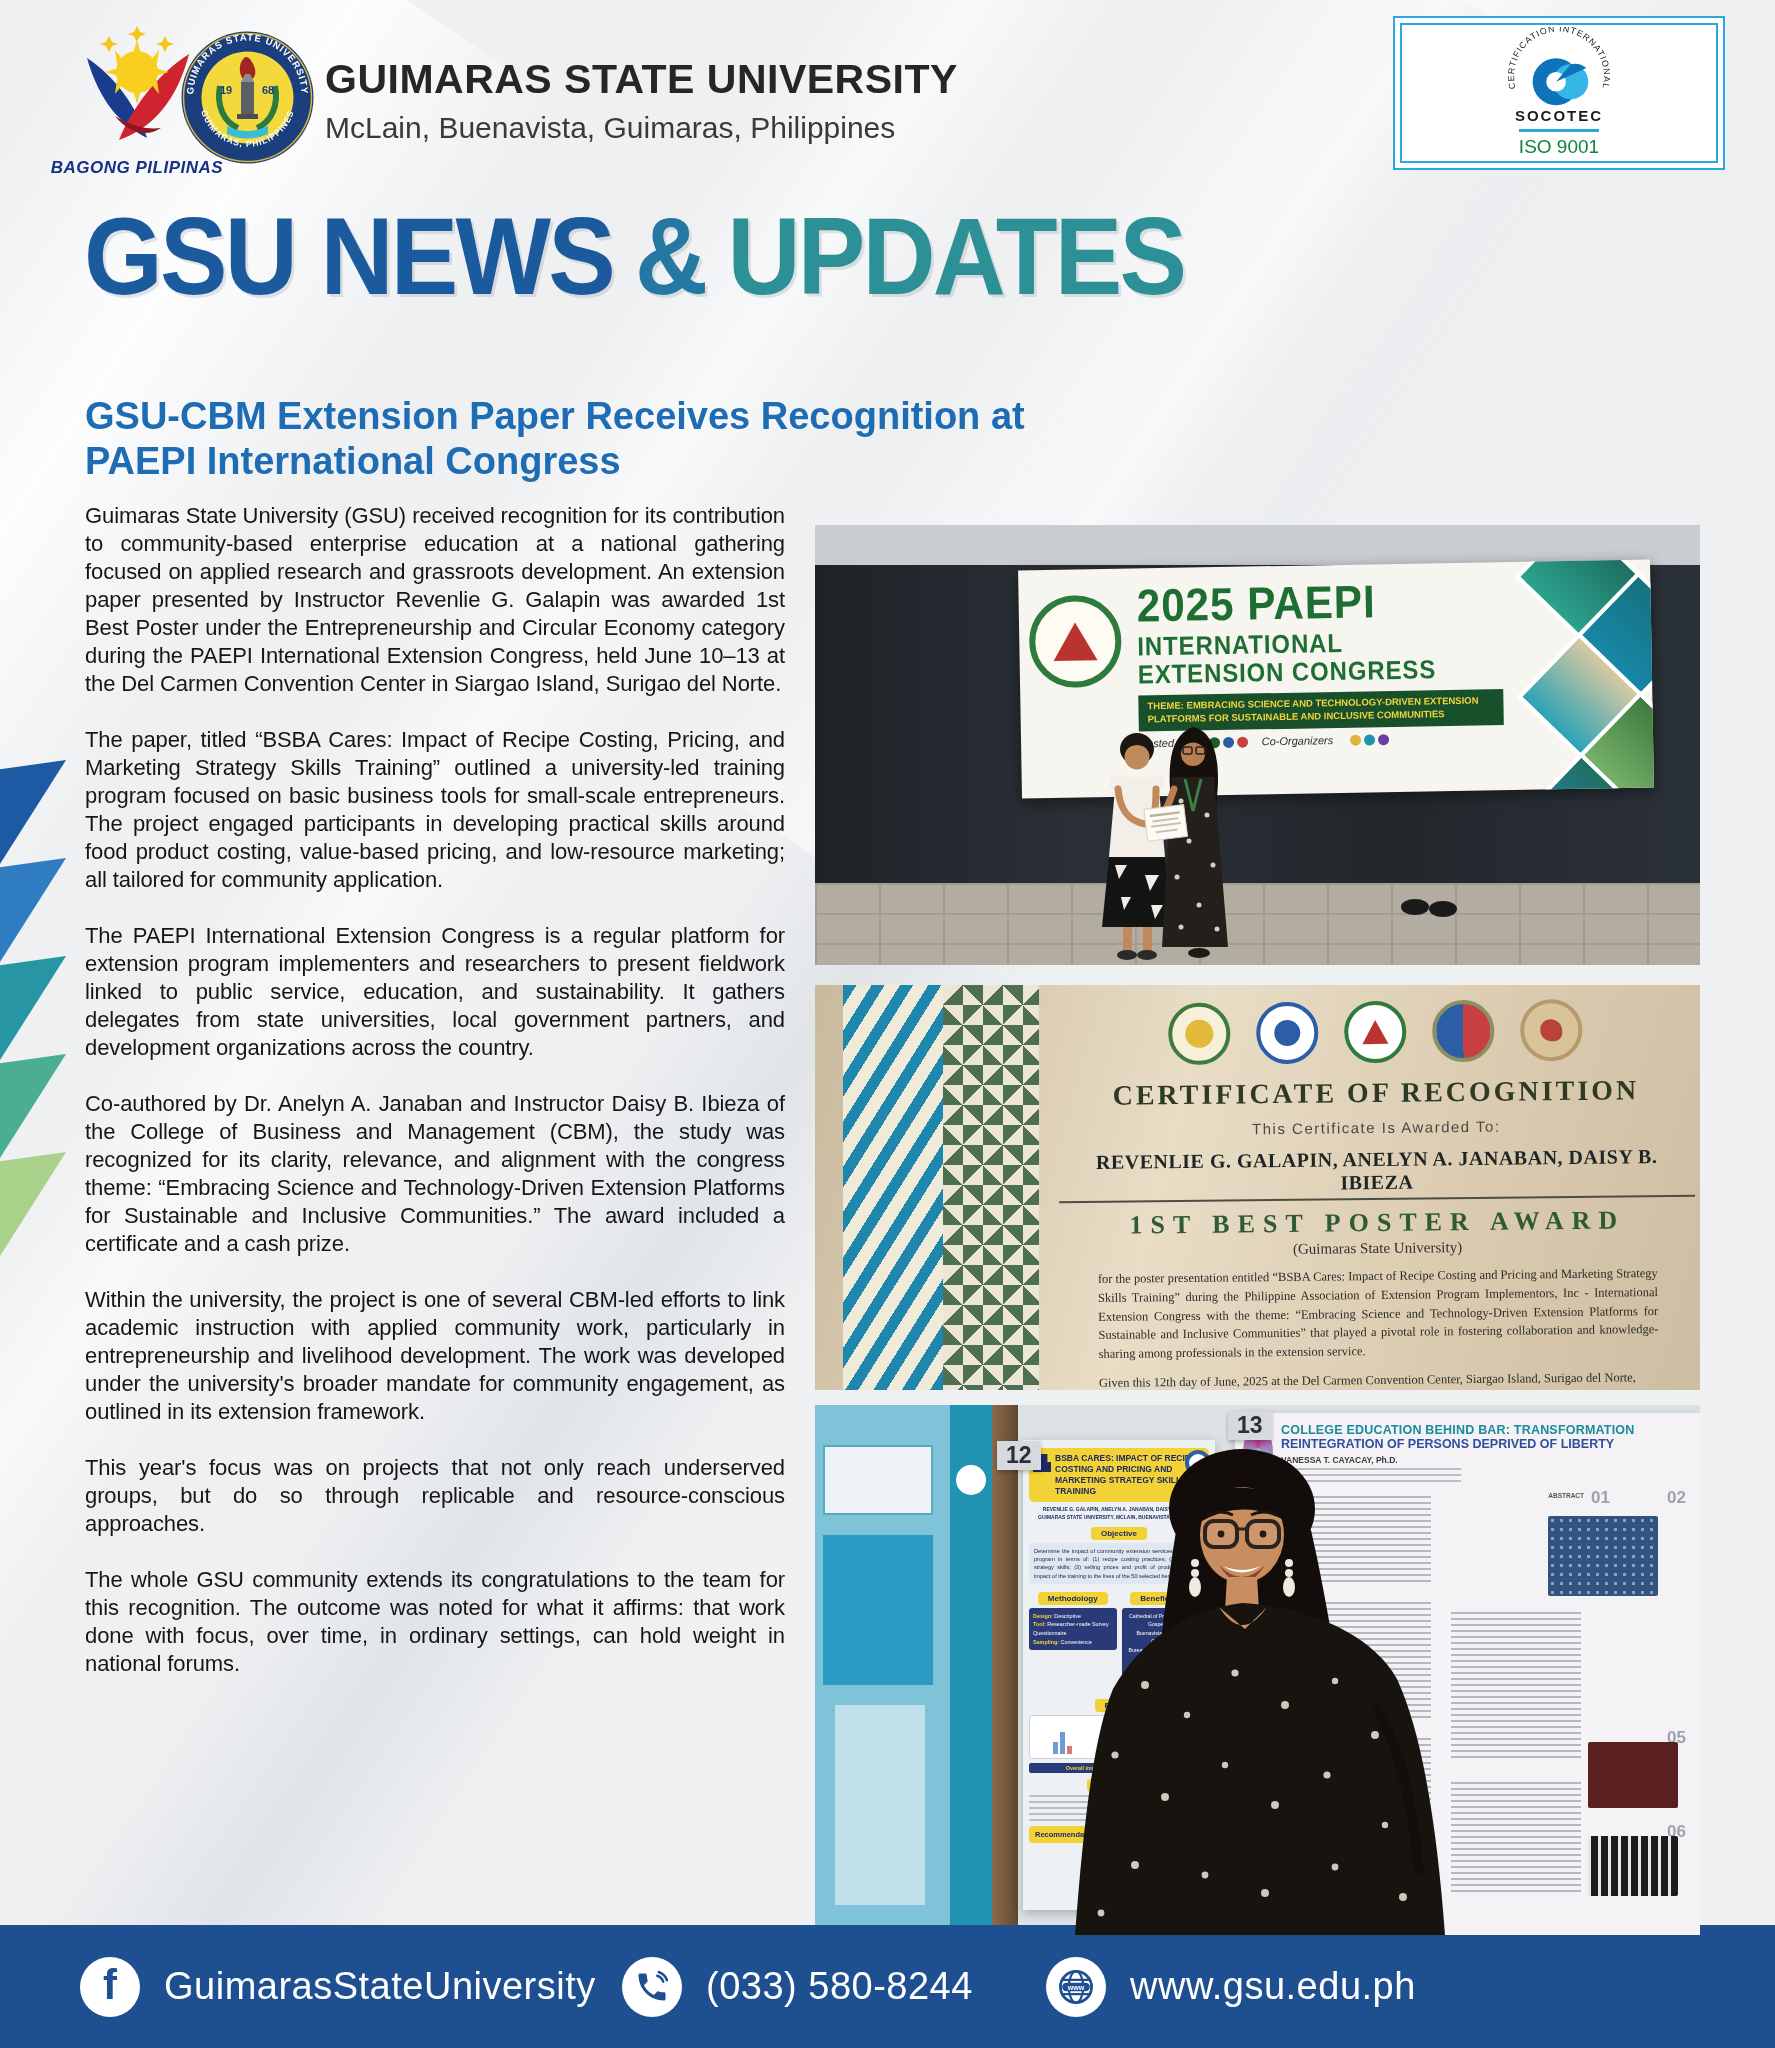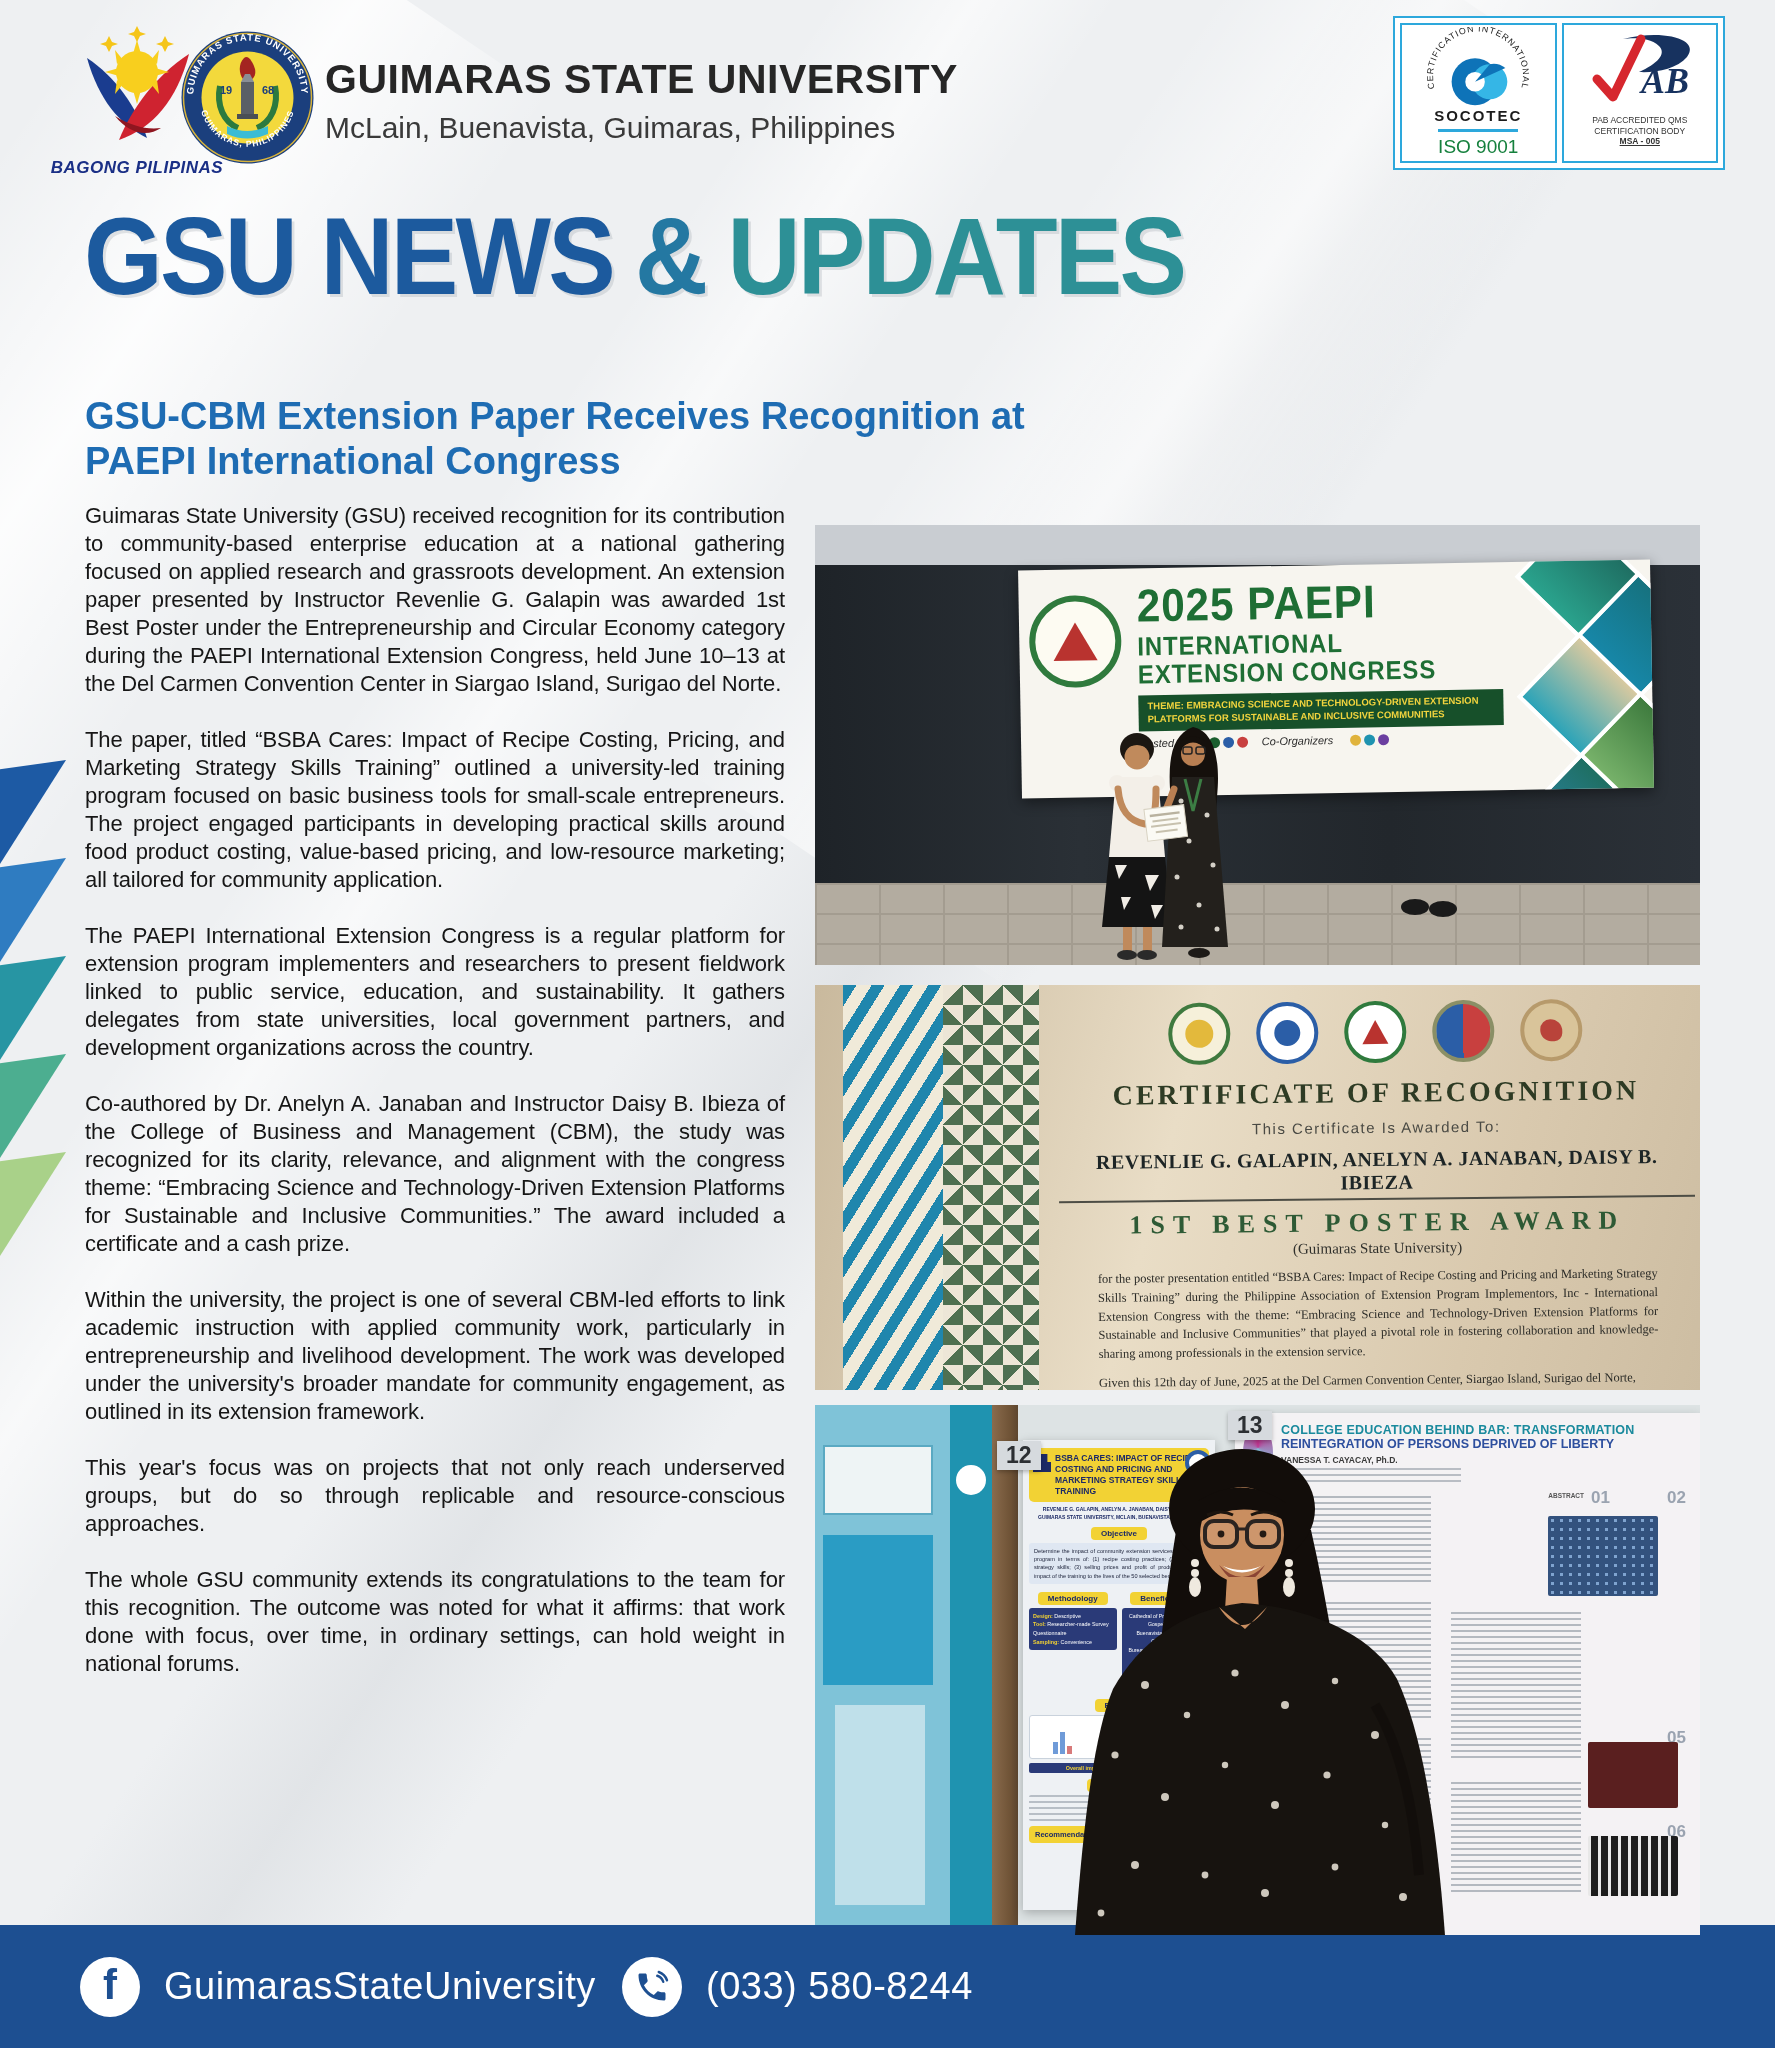--- a/index.html
+++ b/index.html
@@ -206,32 +206,20 @@
           <textPath href="#socArc" startOffset="50%" text-anchor="middle">CERTIFICATION INTERNATIONAL</textPath>
         </text>
         <circle cx="57" cy="56" r="24" fill="#0e73b8"></circle>
         <circle cx="72" cy="56" r="18" fill="#35b6e6"></circle>
         <circle cx="57" cy="56" r="10" fill="#ffffff"></circle>
         <path d="M57 56 L88 42 A 19 19 0 0 0 72 38 Z" fill="#0e73b8"></path>
       </svg>
       <div class="soc-name">SOCOTEC</div>
       <div class="soc-line"></div>
       <div class="soc-iso">ISO 9001</div>
-    </div>
-    <div class="cert-cell">
-      <svg width="130" height="86" viewBox="0 0 130 86">
-        <path d="M48 12 C88 2 126 12 112 30 C102 42 80 46 64 45 C82 37 92 27 84 19 C74 10 58 11 48 12 Z" fill="#17325f"></path>
-        <polyline points="22,52 38,70 66,12" stroke="#d6272e" stroke-width="9" fill="none" stroke-linecap="round" stroke-linejoin="round"></polyline>
-        <text x="66" y="66" font-family="Liberation Serif,serif" font-style="italic" font-weight="bold" font-size="36" fill="#17325f">AB</text>
-      </svg>
-      <div class="pab-lines">
-        <div>PAB ACCREDITED QMS</div>
-        <div>CERTIFICATION BODY</div>
-        <div class="pab-msa">MSA - 005</div>
-      </div>
     </div>
   </div>
 
   <div class="main-title">
     <span class="t1">GSU NEWS</span><span class="ta">&amp;</span><span class="t2">UPDATES</span>
   </div>
 
   <div class="headline">GSU-CBM Extension Paper Receives Recognition at PAEPI International Congress</div>
 
   <div class="body-col">
@@ -510,15 +498,27 @@
     </div>
     <div class="f-group" style="left:622px">
       <div class="f-icon">
         <svg width="36" height="36" viewBox="0 0 24 24">
           <path d="M6.62 10.79c1.44 2.83 3.76 5.14 6.59 6.59l2.2-2.2c.27-.27.67-.36 1.02-.24 1.12.37 2.33.57 3.57.57.55 0 1 .45 1 1V20c0 .55-.45 1-1 1-9.39 0-17-7.61-17-17 0-.55.45-1 1-1h3.5c.55 0 1 .45 1 1 0 1.25.2 2.45.57 3.57.11.35.03.74-.25 1.02l-2.2 2.2z" fill="#1d4f91"></path>
           <path d="M15.5 4.5 a6 6 0 0 1 4 4 M16.5 2 a9 9 0 0 1 5.5 5.5" stroke="#1d4f91" stroke-width="1.6" fill="none" stroke-linecap="round"></path>
         </svg>
       </div>
       <div class="f-label">(033) 580-8244</div>
     </div>
+    <div class="f-group" style="left:1046px">
+      <div class="f-icon">
+        <svg width="40" height="40" viewBox="0 0 36 36">
+          <circle cx="18" cy="18" r="14" fill="#ffffff" stroke="#1d4f91" stroke-width="2.5"></circle>
+          <ellipse cx="18" cy="18" rx="6.5" ry="14" fill="none" stroke="#1d4f91" stroke-width="2"></ellipse>
+          <path d="M5 11.5h26M5 24.5h26" stroke="#1d4f91" stroke-width="2"></path>
+          <rect x="5.5" y="14.2" width="25" height="7.6" rx="3.8" fill="#1d4f91"></rect>
+          <text x="18" y="20.4" font-size="6.4" font-weight="bold" fill="#ffffff" text-anchor="middle" font-family="Liberation Sans,sans-serif">www</text>
+        </svg>
+      </div>
+      <div class="f-label">www.gsu.edu.ph</div>
+    </div>
   </div>
 
 </div>
 
 </body></html>

